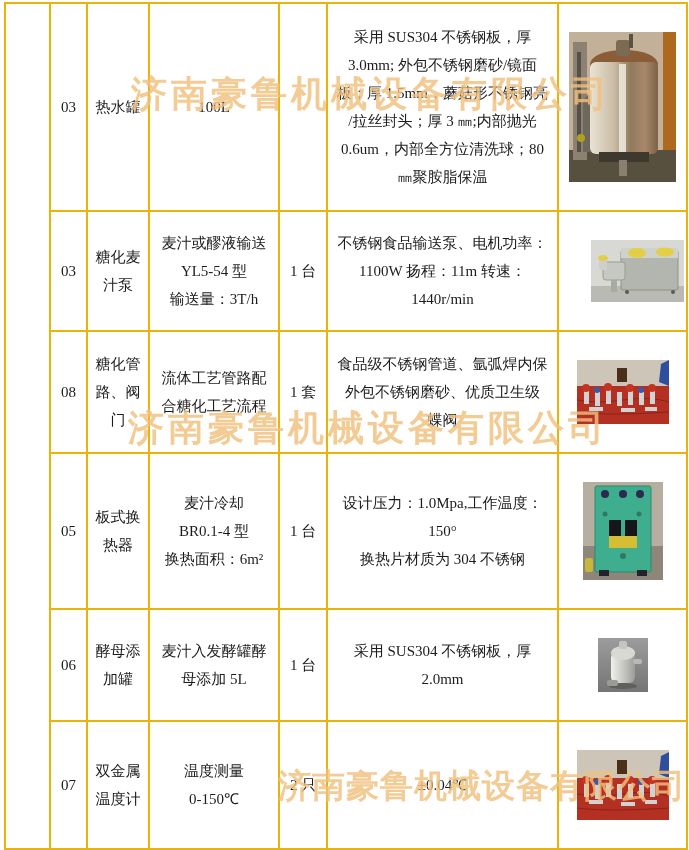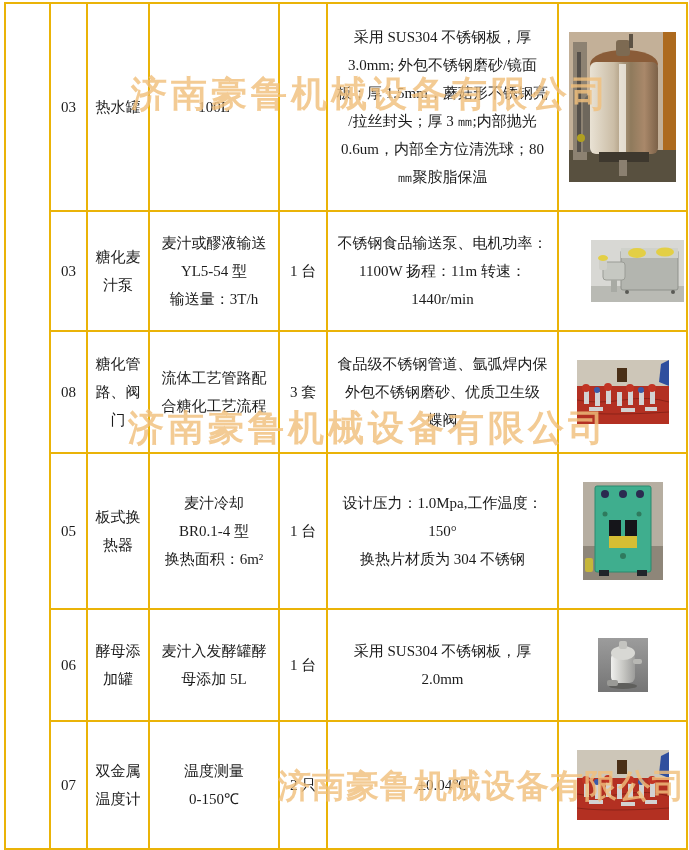--- a/index.html
+++ b/index.html
@@ -104,21 +104,21 @@
       </td>
     </tr>
 
     <tr style="height:92px">
       <td>08</td>
       <td>糖化管
 路、阀
 门</td>
       <td>流体工艺管路配
 合糖化工艺流程</td>
-      <td>3 套</td>
+      <td>1 套</td>
       <td>食品级不锈钢管道、氩弧焊内保
 外包不锈钢磨砂、优质卫生级
 蝶阀</td>
       <td class="photo">
         <svg width="92" height="64" viewBox="0 0 92 64">
           <rect width="92" height="64" fill="#cdc6b8"></rect>
           <rect y="26" width="92" height="38" fill="#b33022"></rect>
           <path d="M0 40 q20 4 46 0 q26 -4 46 2" stroke="#8c2318" fill="none"></path>
           <path d="M0 52 q30 4 92 0" stroke="#8c2318" fill="none"></path>
           <rect x="40" y="8" width="10" height="14" fill="#4a3018"></rect>

